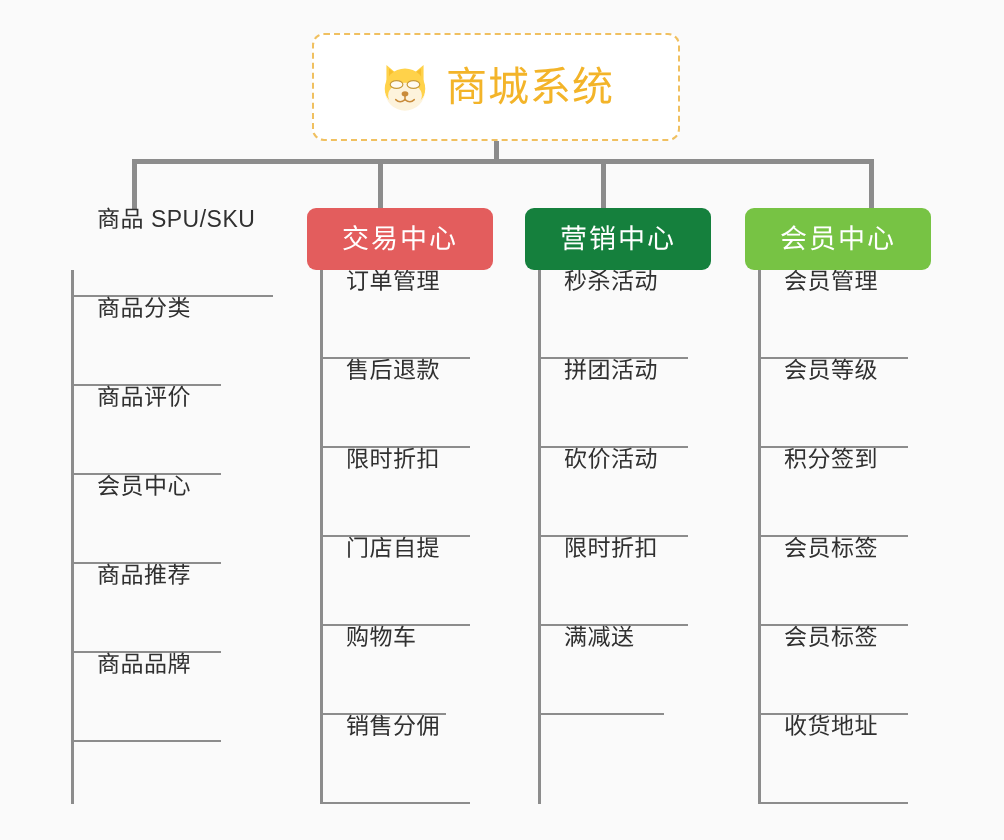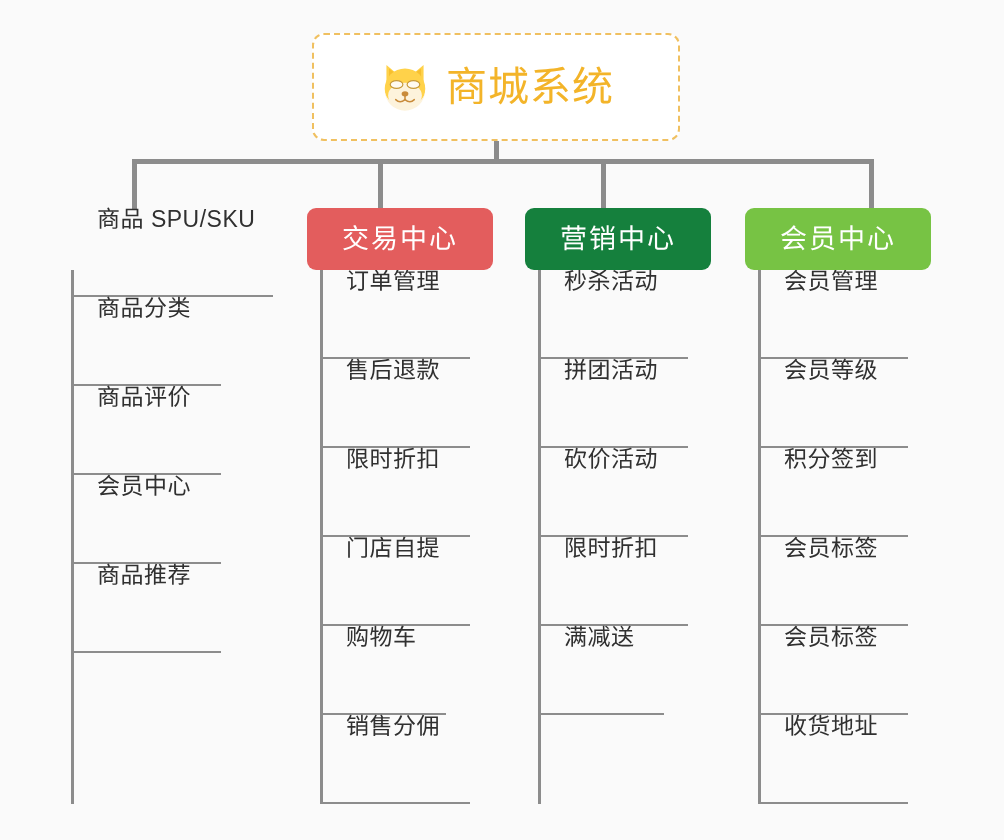--- a/index.html
+++ b/index.html
@@ -191,20 +191,24 @@
         <span class="leaf-label">商品评价</span>
       </li>
       <li class="leaf-item">
         <span class="leaf-underline" style="width: 150px; background: rgb(140, 140, 140);"></span>
         <span class="leaf-label">会员中心</span>
       </li>
       <li class="leaf-item">
         <span class="leaf-underline" style="width: 150px; background: rgb(140, 140, 140);"></span>
         <span class="leaf-label">商品推荐</span>
       </li>
+      <li class="leaf-item">
+        <span class="leaf-underline" style="width: 150px; background: rgb(140, 140, 140);"></span>
+        <span class="leaf-label">商品品牌</span>
+      </li>
     </ul>
   </div>
 
   <div class="column" id="col-1" style="left: 307px;">
     <div class="cat-box" style="background: rgb(227, 93, 93);">
       <span class="cat-label">交易中心</span>
     </div>
     <div class="spine" style="background: rgb(140, 140, 140); height: 534px;"></div>
     <ul class="leaf-list">
       <li class="leaf-item">

